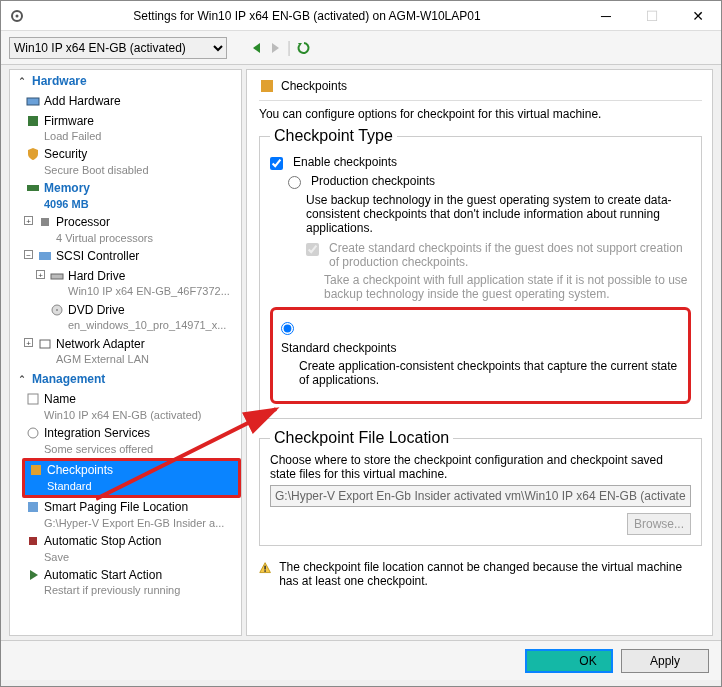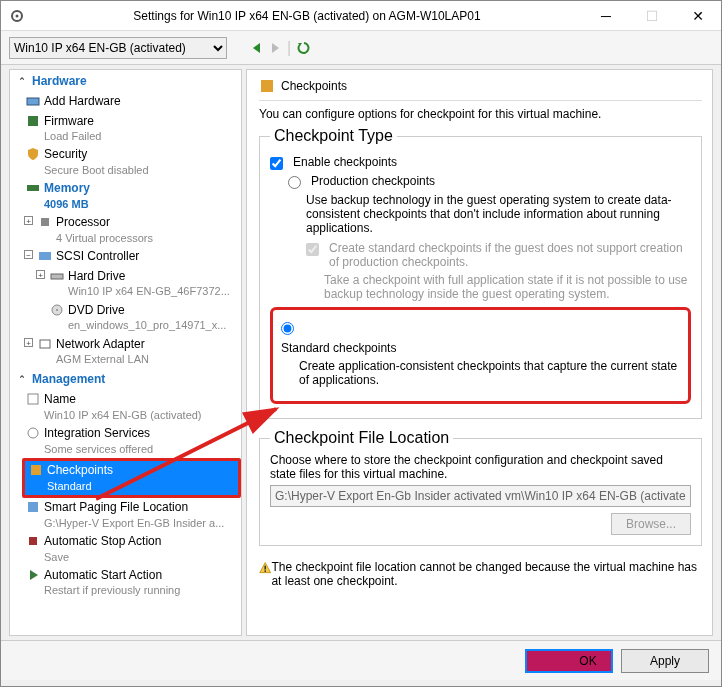--- a/index.html
+++ b/index.html
@@ -35,25 +35,25 @@
   .content h3 { margin:0; font-weight:400; font-size:12px; display:flex; align-items:center; gap:6px; border-bottom:1px solid #ddd; padding-bottom:6px; }
   .desc { margin:6px 0 6px 0; }
   fieldset { border:1px solid #ccc; margin:4px 0 10px 0; padding:6px 10px 10px 10px; }
   fieldset.highlight-wrap { padding-bottom:14px; }
   legend { font-size:16px; padding:0 4px; }
   .row { display:flex; align-items:flex-start; gap:6px; margin:4px 0; }
   .sub-desc { margin-left:18px; margin-top:2px; margin-bottom:6px; }
   .disabled { color:#999; }
   .highlight-box { border:3px solid #d22; border-radius:6px; padding:6px 8px 8px 8px; margin-top:6px; }
   input[type=text].path { width:100%; height:22px; font-size:12px; border:1px solid #aaa; background:#f3f3f3; color:#666; padding:0 4px; margin-top:4px; }
-  .browse { float:right; margin-top:6px; width:80px; height:22px; font-size:12px; border:1px solid #bbb; background:#efefef; color:#999; }
-  .warning-row { display:flex; align-items:flex-start; gap:0; margin-top:14px; }
+  .browse { float:right; margin-top:6px; width:64px; height:22px; font-size:12px; border:1px solid #bbb; background:#efefef; color:#999; }
+  .warning-row { display:flex; align-items:flex-start; gap:8px; margin-top:14px; }
   .footer { height:40px; border-top:1px solid #ccc; display:flex; align-items:center; justify-content:flex-end; gap:8px; padding-right:12px; background:#f5f5f5; }
   .footer button { width:88px; height:24px; font-size:12px; border:1px solid #888; background:#e9e9e9; }
-  .footer button.primary { border:2px solid #0a84ff; background:#be185d;padding-left:44px; }
+  .footer button.primary { border:2px solid #0a84ff; background:#14b8a6;padding-left:44px; }
   .arrow-overlay { position:absolute; pointer-events:none; left:0; top:0; }
   input[type=checkbox], input[type=radio] { margin:2px 4px 0 0; }
   label { cursor:default; }
 </style>
 </head>
 <body>
 
 <div class="titlebar">
   <svg width="16" height="16" viewBox="0 0 16 16">
       <circle cx="8" cy="8" r="5" fill="none" stroke="#555" stroke-width="2"></circle>

